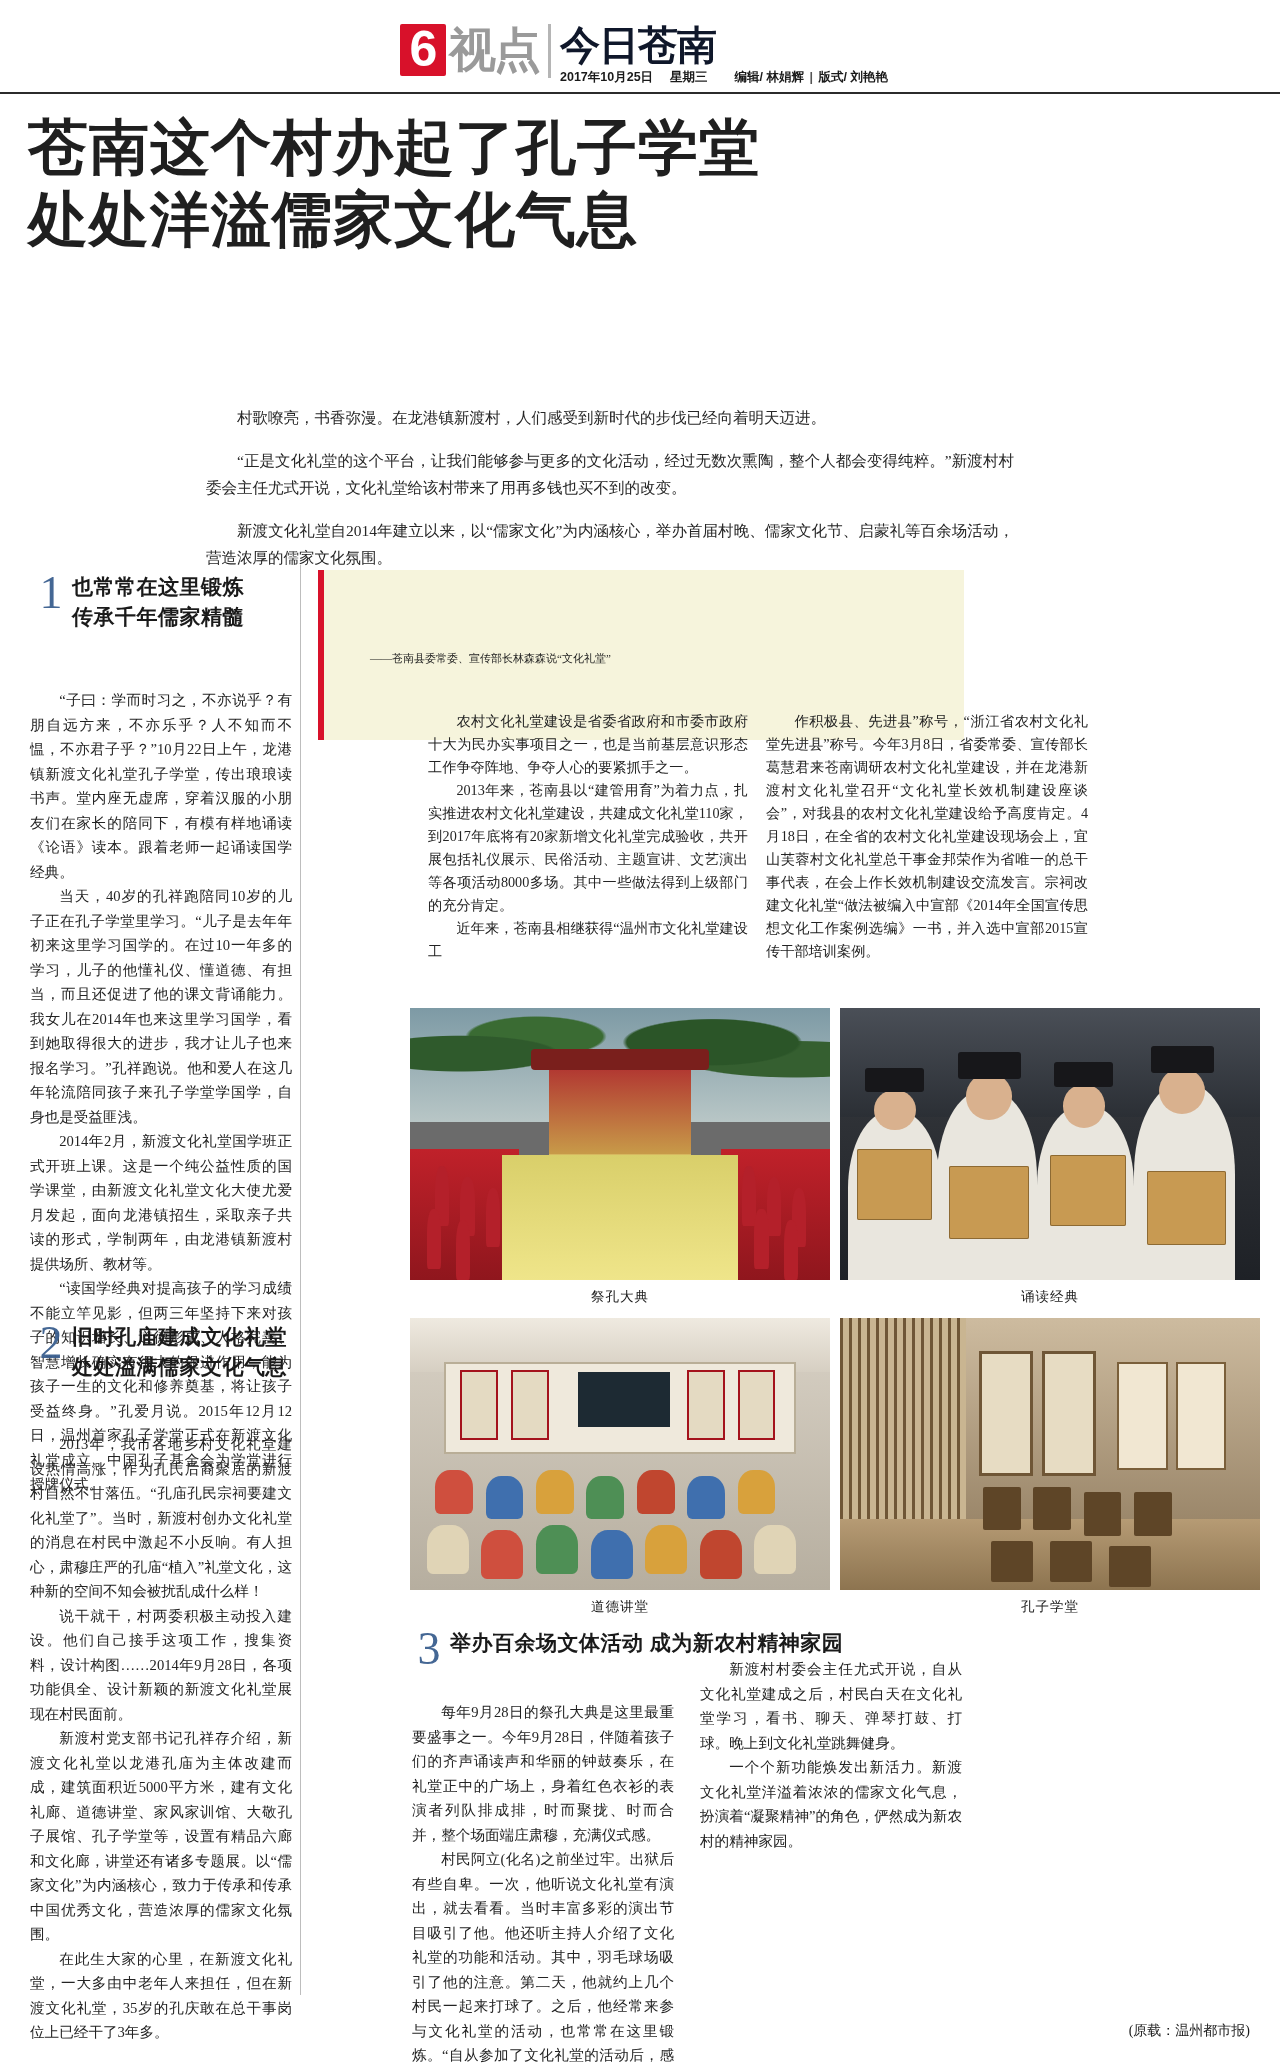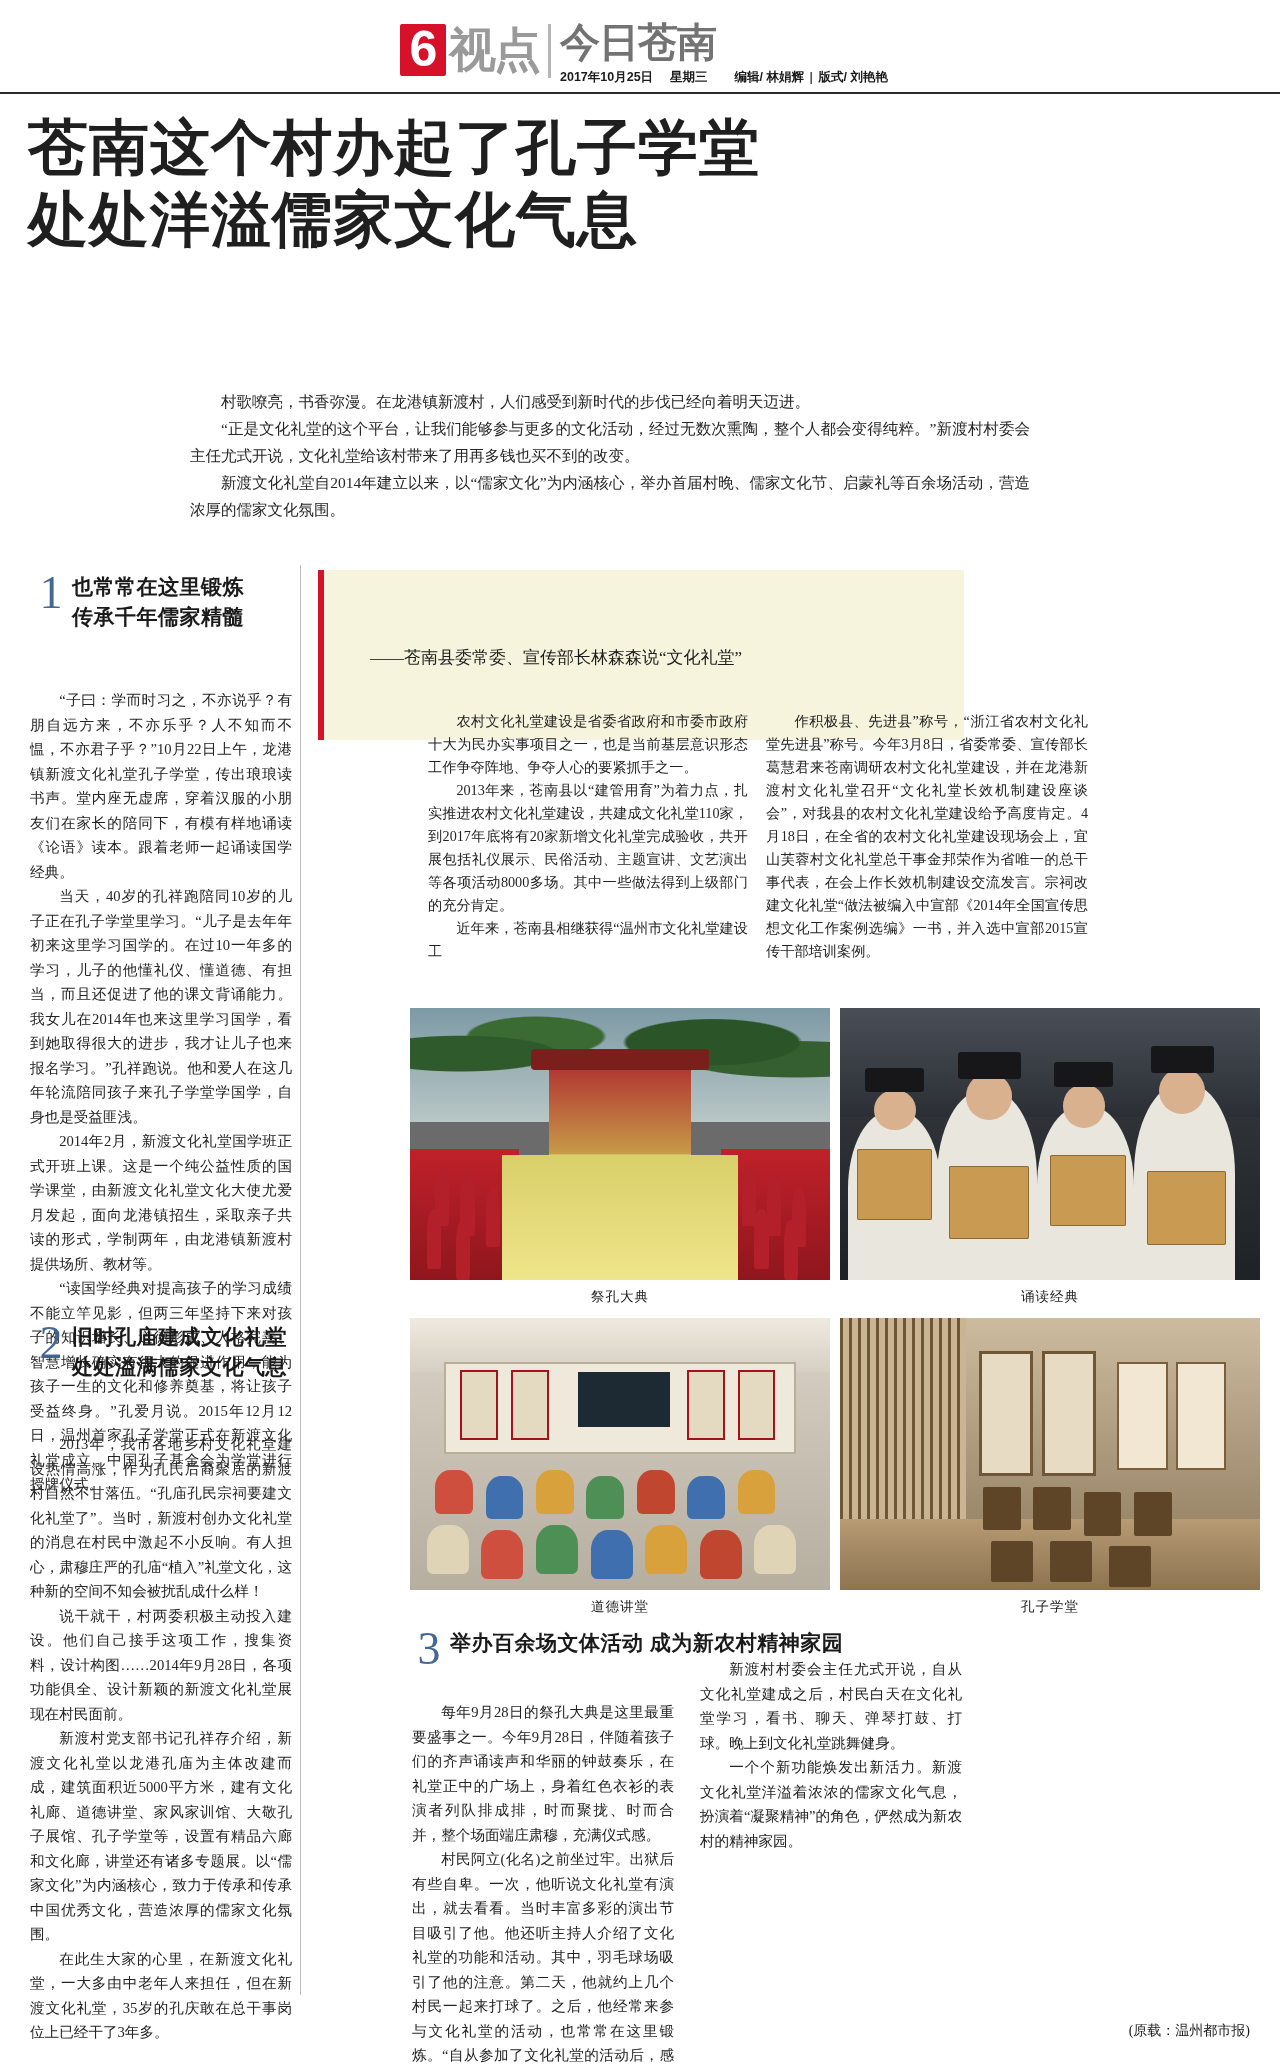--- a/index.html
+++ b/index.html
@@ -61,25 +61,25 @@
     height: 54px;
     background: #b5b5b5;
     margin: 0 9px 0 9px;
   }
   .brand-block {
     display: flex;
     flex-direction: column;
     align-items: flex-start;
   }
   .brand-name {
-    font-family: Liberation Mono, monospace;
+    font-family: Liberation Sans, sans-serif;
     font-weight: bold;
     font-size: 40px;
     line-height: 43px;
-    color: #737373;
+    color: #0f172a;
     letter-spacing: -1px;
   }
   .brand-sub {
     margin-top: 3px;
     white-space: nowrap;
     font-family: "Liberation Sans", sans-serif;
     font-size: 12.5px;
     line-height: 15px;
     color: #1a1a1a;
     font-weight: bold;
@@ -112,21 +112,21 @@
   
   .lede {
     position: absolute;
     left: 190px; top: 388px;
     width: 840px;
     font-size: 15.5px;
     line-height: 27px;
     color: #262626;
     text-align: justify;
   }
-  .lede p { margin: 0; text-indent: 2em; }
+  .lede p { margin: 16px; text-indent: 2em; }
 
   
   .col-rule {
     position: absolute;
     width: 1px;
     background: #bdbdbd;
   }
 
   
   .sec-head {
@@ -180,21 +180,21 @@
     font-size: 29px;
     line-height: 36px;
     color: #111;
     letter-spacing: 2px;
     white-space: nowrap;
   }
   .cream-sub {
     position: absolute;
     left: 370px; top: 646px;
     font-family: "Liberation Serif", serif;
-    font-size: 17px;
+    font-size: 11px;
     line-height: 24px;
     color: #1c1c1c;
     white-space: nowrap;
   }
   .cream-body {
     position: absolute;
     font-size: 14.2px;
     line-height: 23px;
     color: #232323;
     text-align: justify;

